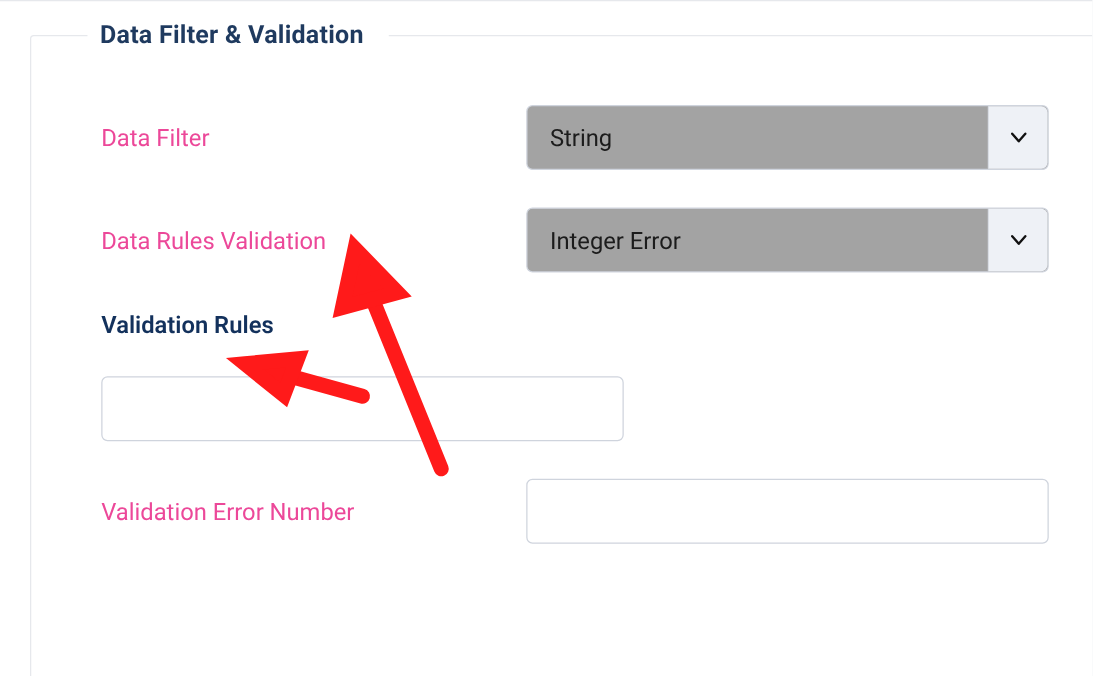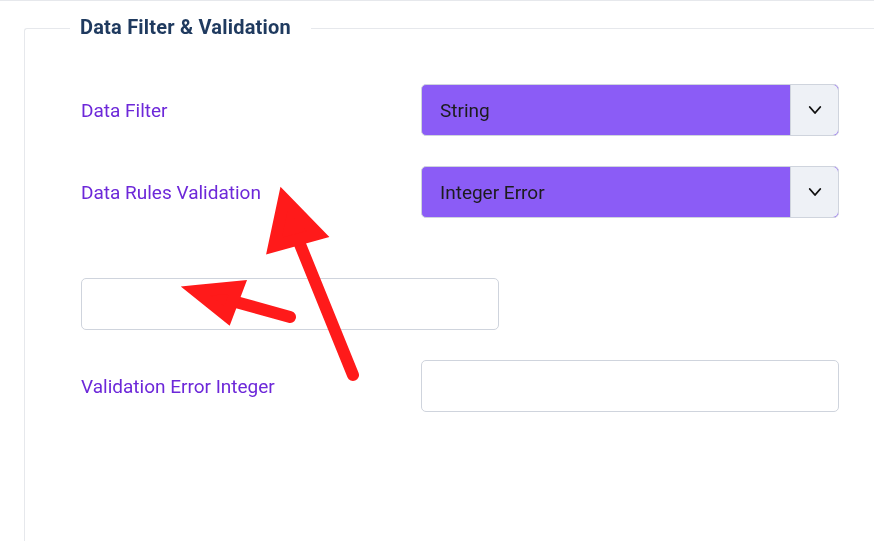--- a/index.html
+++ b/index.html
@@ -3,24 +3,24 @@
 <meta charset="utf-8">
 <style>
   * { box-sizing: border-box; margin: 0; padding: 0; }
   html, body { width: 874px; height: 541px; font-family: -apple-system, BlinkMacSystemFont, "Segoe UI", Roboto, Arial, sans-serif; background: #fff; }
   .canvas { position: relative; width: 874px; height: 541px; overflow: hidden; }
   .top-line { position: absolute; top: 0; left: 0; right: 0; border-top: 1px solid #e6e8ec; }
   .fieldset { position: absolute; top: 28px; left: 24px; right: 0; bottom: 0; border: 1px solid #e6e8ec; border-right: none; border-bottom: none; border-radius: 3px 0 0 0; padding-top: 55px; }
   .legend { position: absolute; top: -14px; left: 45px; background: #fff; padding: 0 20px 0 10px; font-size: 20px; font-weight: 700; color: #1f3a5f; letter-spacing: 0.2px; }
   .rows { position: relative; }
   .row { display: flex; align-items: center; padding-left: 56px; margin-bottom: 30px; }
-  .label { width: 340px; font-size: 19px; color: #6d28d9; font-weight: 400; }
+  .label { width: 340px; font-size: 19px; color: #ec4899; font-weight: 400; }
   .label.active { color: #13315c; font-weight: 600; }
   .control { width: 418px; }
-  .select { position: relative; width: 100%; height: 52px; border: 1px solid #cfd4dd; border-radius: 5px; background: #8b5cf6; display: flex; align-items: center; padding: 0 60px 0 18px; font-size: 19px; color: #1c1c1c; cursor: pointer; }
+  .select { position: relative; width: 100%; height: 52px; border: 1px solid #cfd4dd; border-radius: 5px; background: #a3a3a3; display: flex; align-items: center; padding: 0 60px 0 18px; font-size: 19px; color: #1c1c1c; cursor: pointer; }
   .select .arrow-box { position: absolute; right: 0; top: 0; bottom: 0; width: 48px; background: #eef1f6; border-left: 1px solid #cfd4dd; border-radius: 0 5px 5px 0; display: flex; align-items: center; justify-content: center; }
   .select .arrow-box svg { width: 18px; height: 18px; }
   .input { width: 100%; height: 52px; border: 1px solid #cfd4dd; border-radius: 5px; background: #fff; padding: 0 16px; font-size: 19px; color: #1c1c1c; outline: none; font-family: inherit; }
   .input::placeholder { color: #8a93a5; }
   .annotation-layer { position: absolute; inset: 0; pointer-events: none; }
 </style>
 </head>
 <body>
 
 <div class="canvas">
@@ -53,30 +53,31 @@
             <span class="arrow-box">
               <svg viewBox="0 0 24 24" fill="none" stroke="#111" stroke-width="2.5" stroke-linecap="round" stroke-linejoin="round">
                   <polyline points="5 8 12 16 19 8"></polyline>
                 </svg>
             </span>
           </div>
         </div>
       </div>
 
       <div class="row">
+        <div class="label active">Validation Rules</div>
       </div>
 
       <div class="row">
         <div class="control">
           <input class="input" type="text" value="" style="">
         </div>
       </div>
 
       <div class="row">
-        <div class="label">Validation Error Integer</div>
+        <div class="label">Validation Error Number</div>
         <div class="control">
           <input class="input" type="text" value="" style="">
         </div>
       </div>
 
     </div>
   </div>
 
   <svg class="annotation-layer" width="874" height="541">
     <defs>

